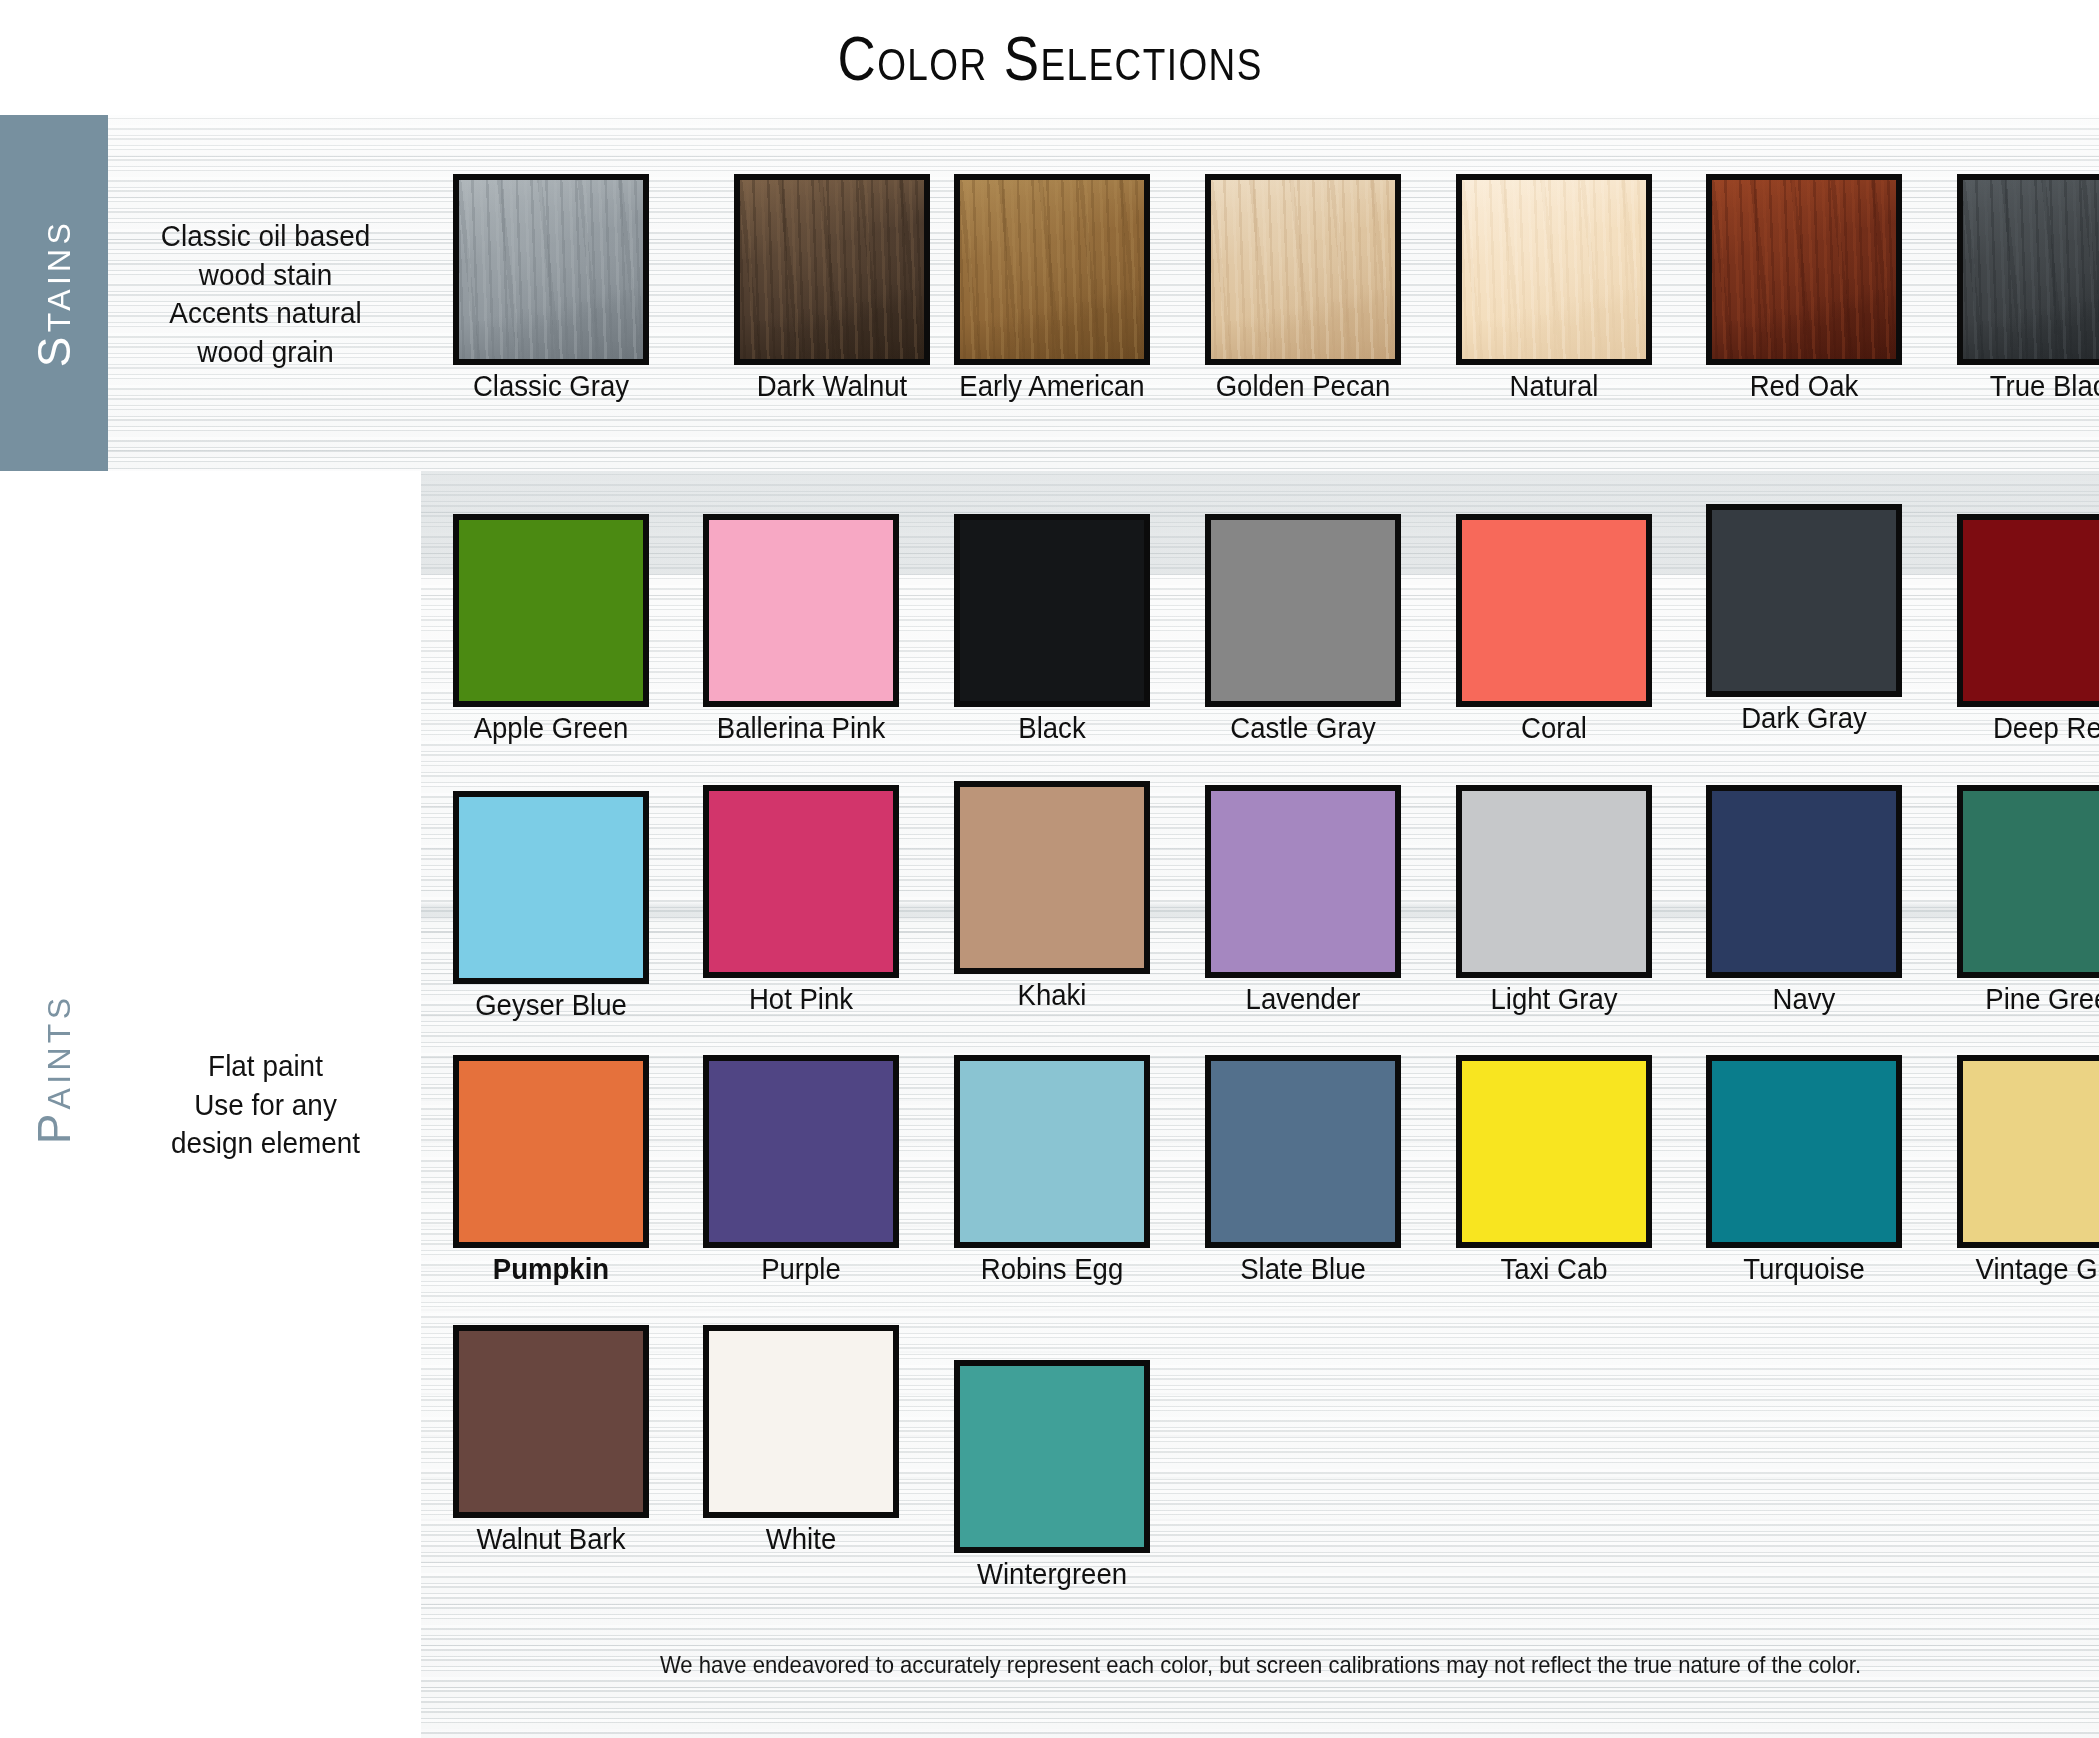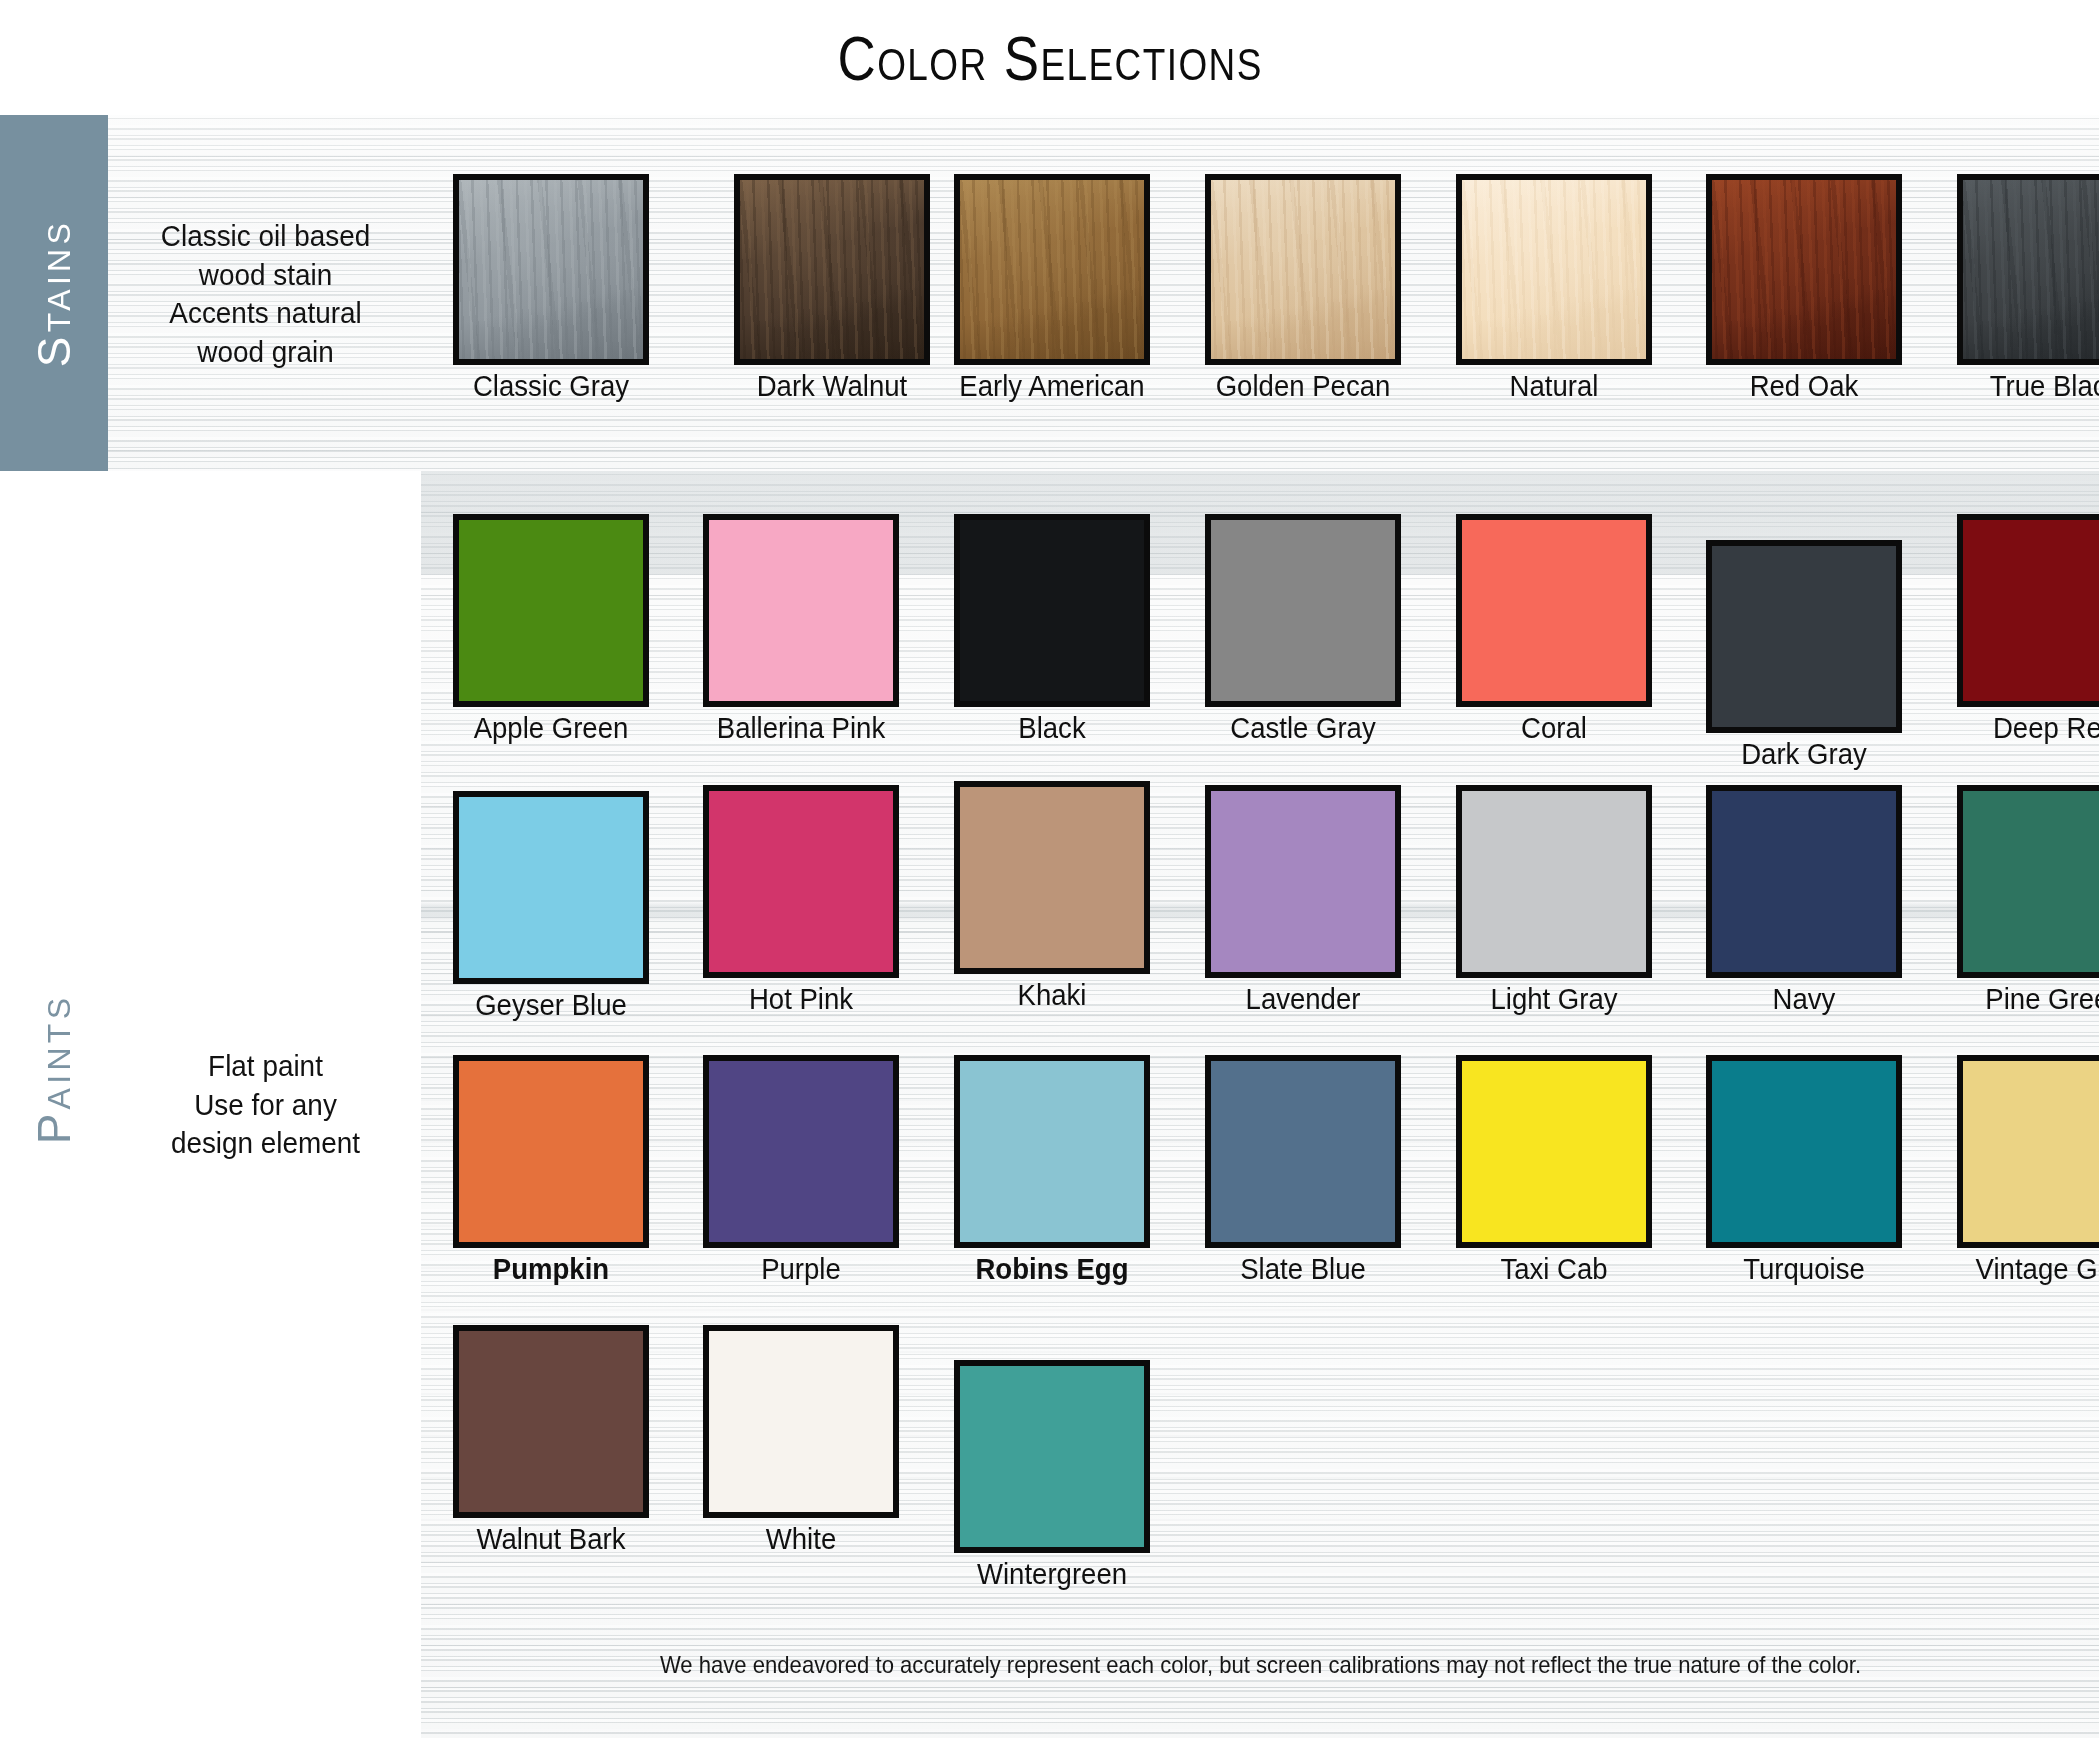--- a/index.html
+++ b/index.html
@@ -289,21 +289,21 @@
           <div class="chip-inner" style="background: rgb(134, 134, 134);"></div>
         </div>
         <div class="swatch-label">Castle Gray</div>
       </div>
       <div class="swatch" style="left: 1456px; top: 514px;">
         <div class="chip chip-paint" style="border-color: rgb(11, 11, 11);">
           <div class="chip-inner" style="background: rgb(247, 105, 90);"></div>
         </div>
         <div class="swatch-label">Coral</div>
       </div>
-      <div class="swatch" style="left: 1706px; top: 540px;">
+      <div class="swatch" style="left: 1706px; top: 504px;">
         <div class="chip chip-paint" style="border-color: rgb(11, 11, 11);">
           <div class="chip-inner" style="background: rgb(53, 59, 65);"></div>
         </div>
         <div class="swatch-label">Dark Gray</div>
       </div>
       <div class="swatch" style="left: 1957px; top: 514px;">
         <div class="chip chip-paint" style="border-color: rgb(11, 11, 11);">
           <div class="chip-inner" style="background: rgb(125, 12, 17);"></div>
         </div>
         <div class="swatch-label">Deep Red</div>
@@ -355,21 +355,21 @@
           <div class="chip-inner" style="background: rgb(229, 113, 60);"></div>
         </div>
         <div class="swatch-label">Pumpkin</div>
       </div>
       <div class="swatch" style="left: 703px; top: 1055px;">
         <div class="chip chip-paint" style="border-color: rgb(11, 11, 11);">
           <div class="chip-inner" style="background: rgb(80, 69, 132);"></div>
         </div>
         <div class="swatch-label">Purple</div>
       </div>
-      <div class="swatch" style="left: 954px; top: 1055px; font-weight: bold;">
+      <div class="swatch" style="left: 954px; top: 1055px;">
         <div class="chip chip-paint" style="border-color: rgb(11, 11, 11);">
           <div class="chip-inner" style="background: rgb(138, 196, 210);"></div>
         </div>
         <div class="swatch-label">Robins Egg</div>
       </div>
       <div class="swatch" style="left: 1205px; top: 1055px;">
         <div class="chip chip-paint" style="border-color: rgb(11, 11, 11);">
           <div class="chip-inner" style="background: rgb(83, 112, 140);"></div>
         </div>
         <div class="swatch-label">Slate Blue</div>

